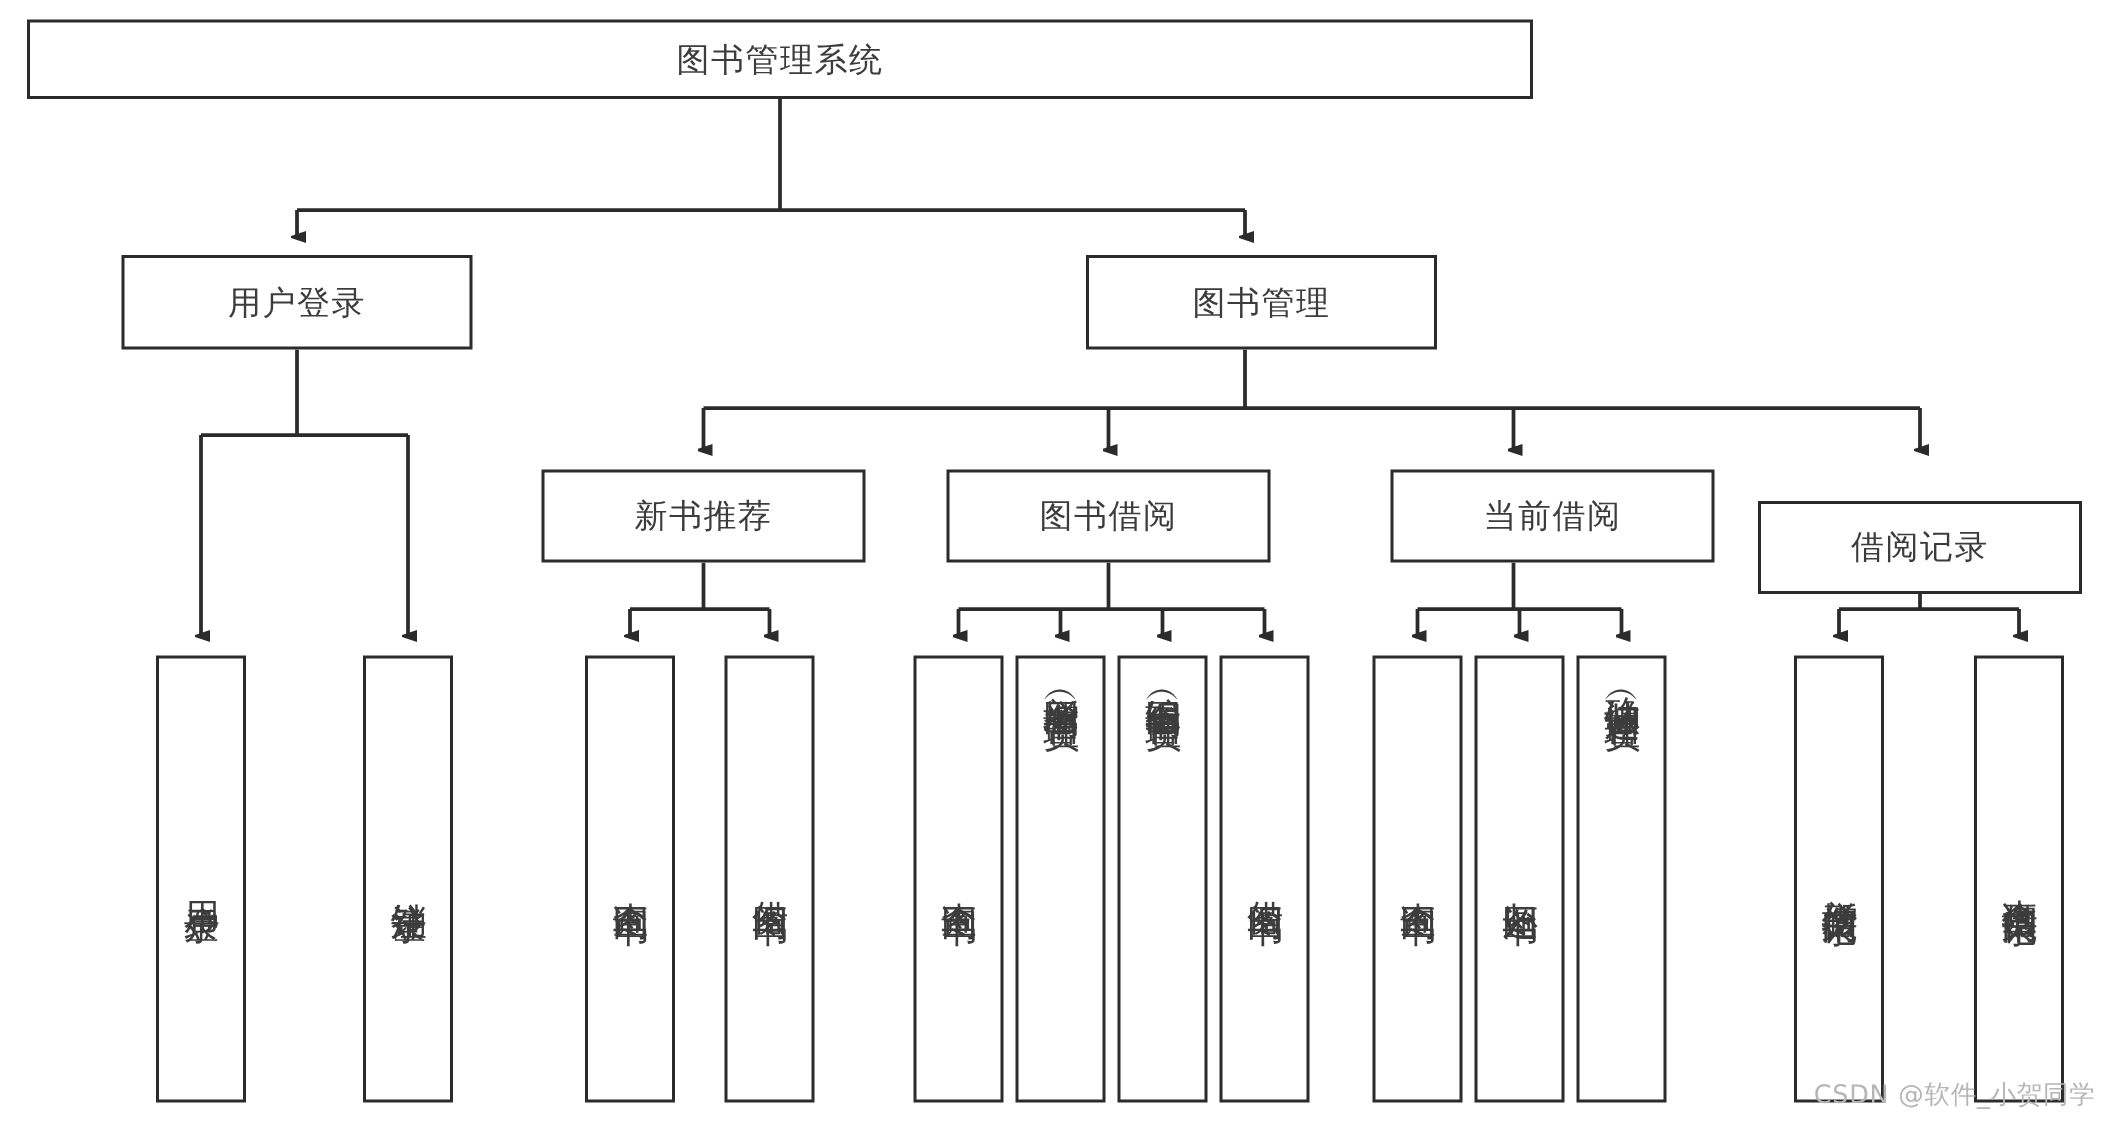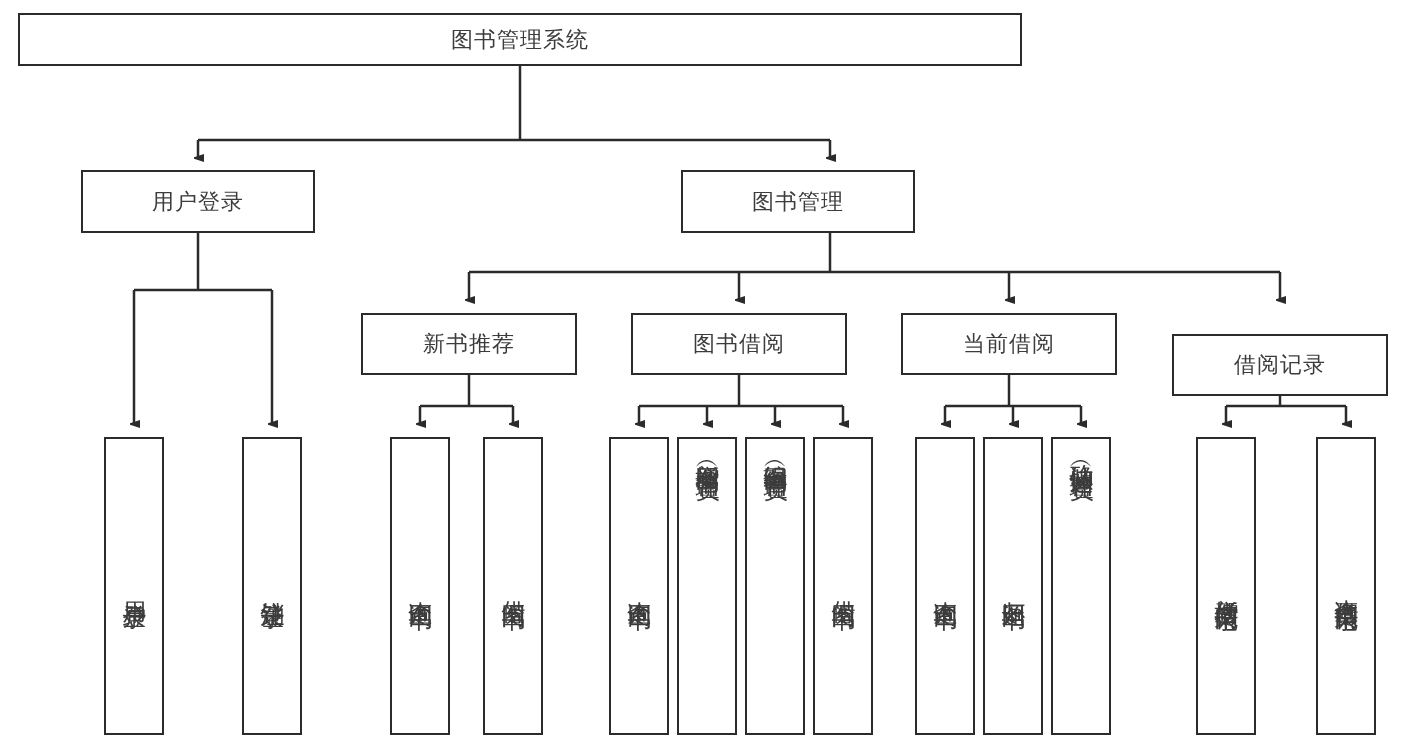--- a/index.html
+++ b/index.html
@@ -123,31 +123,31 @@
     </g>
   </svg>
 
   <div class="node horiz" style="left:18px; top:13px; width:1004px; height:53px;">
     <span>图书管理系统</span>
   </div>
 
   <div class="node horiz" style="left:81px; top:170px; width:234px; height:63px;">
     <span>用户登录</span>
   </div>
-  <div class="node horiz" style="left:681px; top:170px; width:234px; height:63px;">
+  <div class="node horiz" style="left:724px; top:170px; width:234px; height:63px;">
     <span>图书管理</span>
   </div>
 
   <div class="node horiz" style="left:631px; top:313px; width:216px; height:62px;">
     <span>图书借阅</span>
   </div>
   <div class="node horiz" style="left:361px; top:313px; width:216px; height:62px;">
     <span>新书推荐</span>
   </div>
-  <div class="node horiz" style="left:901px; top:313px; width:216px; height:62px;">
+  <div class="node horiz" style="left:927px; top:313px; width:216px; height:62px;">
     <span>当前借阅</span>
   </div>
   <div class="node horiz" style="left:1172px; top:313px; width:216px; height:62px;margin-top:21px;">
     <span>借阅记录</span>
   </div>
 
   <div class="node vert centered" style="left:104px; top:437px; width:60px; height:298px;">
     <span class="vtext">用户登录</span>
   </div>
   <div class="node vert centered" style="left:242px; top:437px; width:60px; height:298px;">
@@ -184,14 +184,15 @@
     <span class="vtext">确认归还（管理员）</span>
   </div>
 
   <div class="node vert centered" style="left:1196px; top:437px; width:60px; height:298px;">
     <span class="vtext">新增借阅记录</span>
   </div>
   <div class="node vert centered" style="left:1316px; top:437px; width:60px; height:298px;">
     <span class="vtext">查询借阅记录</span>
   </div>
 
+  <div class="watermark">CSDN @软件_小贺同学</div>
 
 </div>
 
 </body></html>

